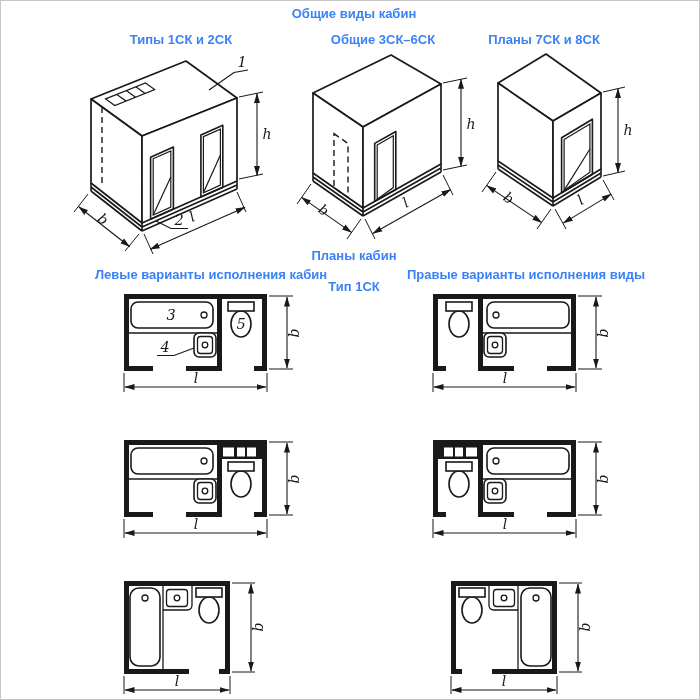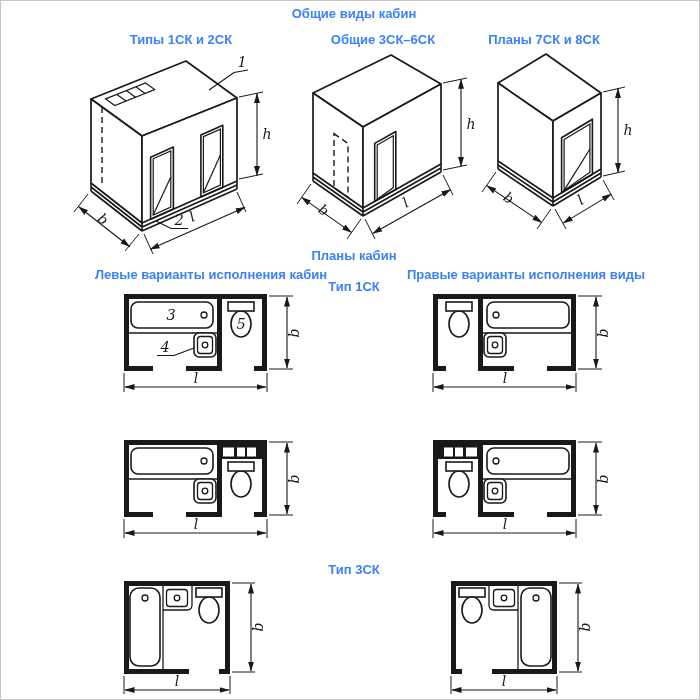--- a/index.html
+++ b/index.html
@@ -101,21 +101,20 @@
   </svg>
 
   <div class="hd" style="left:253px;top:5px;width:200px;">Общие виды кабин</div>
   <div class="hd" style="left:100px;top:31px;width:160px;">Типы 1СК и 2СК</div>
   <div class="hd" style="left:302px;top:31px;width:160px;">Общие 3СК–6СК</div>
   <div class="hd" style="left:463px;top:31px;width:160px;">Планы 7СК и 8СК</div>
   <div class="hd" style="left:94px;top:266px;width:200px;">Левые варианты исполнения кабин</div>
   <div class="hd" style="left:253px;top:247px;width:200px;">Планы кабин</div>
   <div class="hd" style="left:406px;top:266px;width:200px;">Правые варианты исполнения виды</div>
   <div class="hd" style="left:283px;top:278px;width:140px;">Тип 1СК</div>
-  <div class="hd" style="left:283px;top:561px;width:140px;">Тип 3СК</div>
 
   <svg class="draw" style="left:58px;top:50px;" width="230" height="205">
     <g>
       <polygon class="ol" points="127,10 178,47 83,85 32,48"></polygon>
       <polygon class="ol" points="32,48 83,85 83,172 32,132"></polygon>
       <polygon class="ol" points="83,85 178,47 178,130 83,172"></polygon>
       <path class="ol2" d="M32,132 L32,140 M83,172 L83,180 M178,130 L178,138 M32,136 L83,176 M32,140 L83,180 M83,176 L178,134 M83,180 L178,138"></path>
       <g>
         <polygon class="tl" points="46.6,47.9 86.5,31.9 95.7,38.6 55.8,54.6"></polygon>
         <path class="tl" d="M57.8,43.4 L67,50.1 M67.3,39.6 L76.5,46.3 M76.9,35.7 L86.1,42.4"></path>

